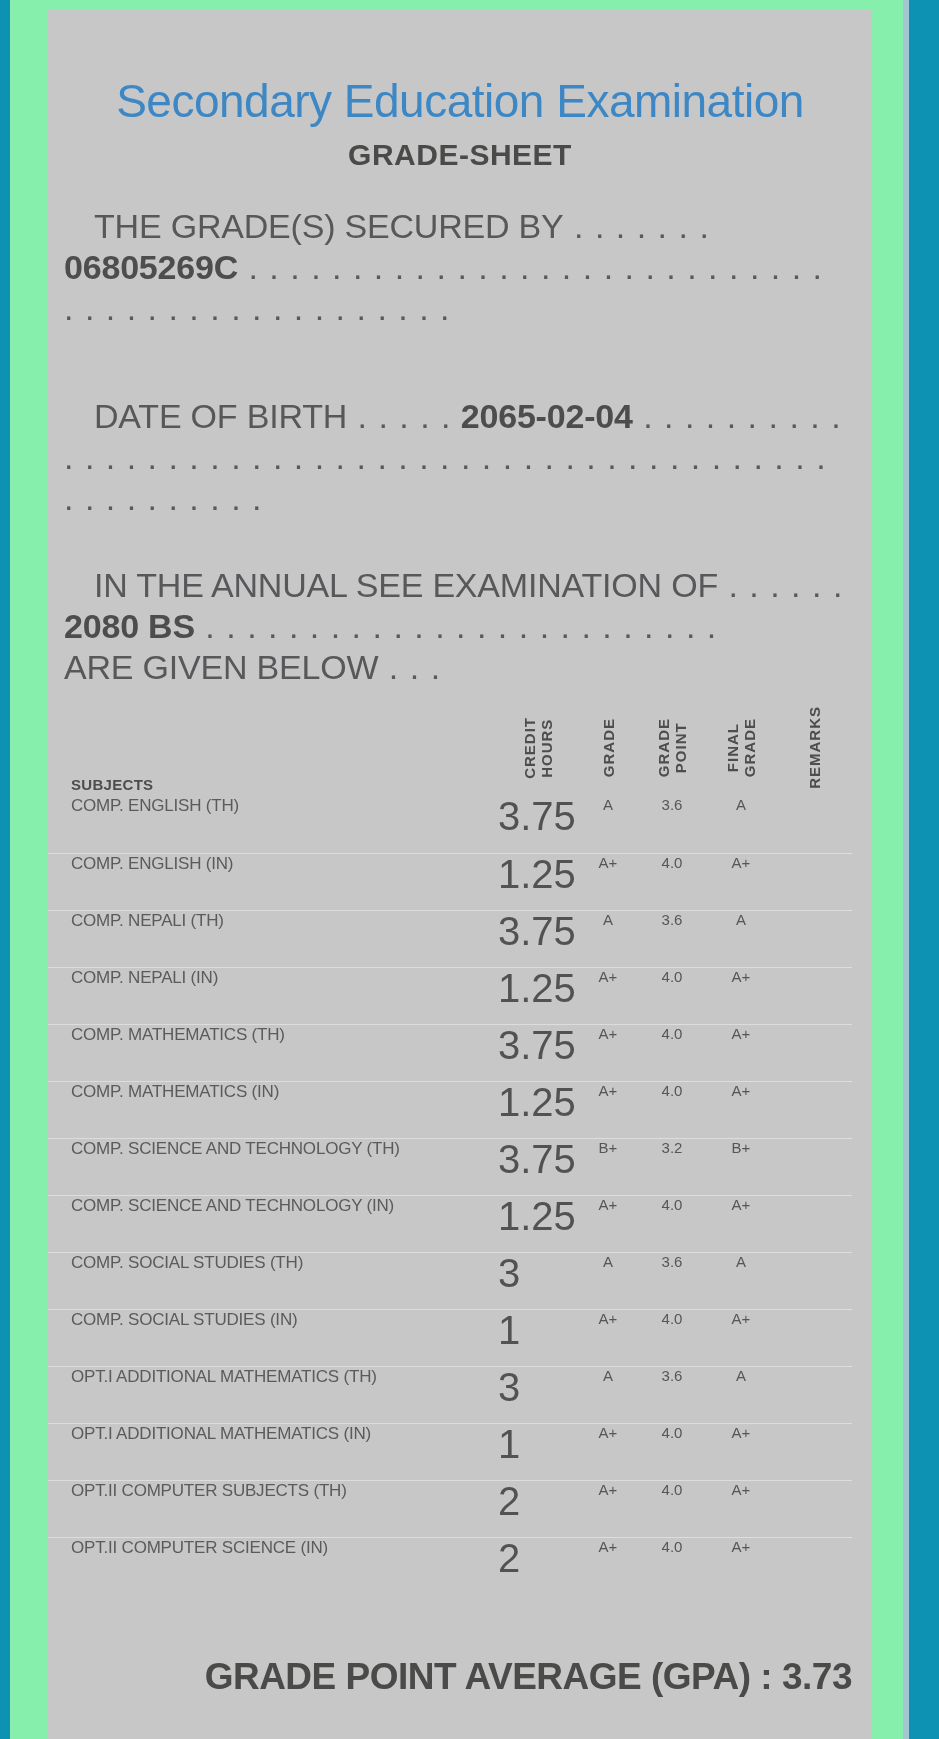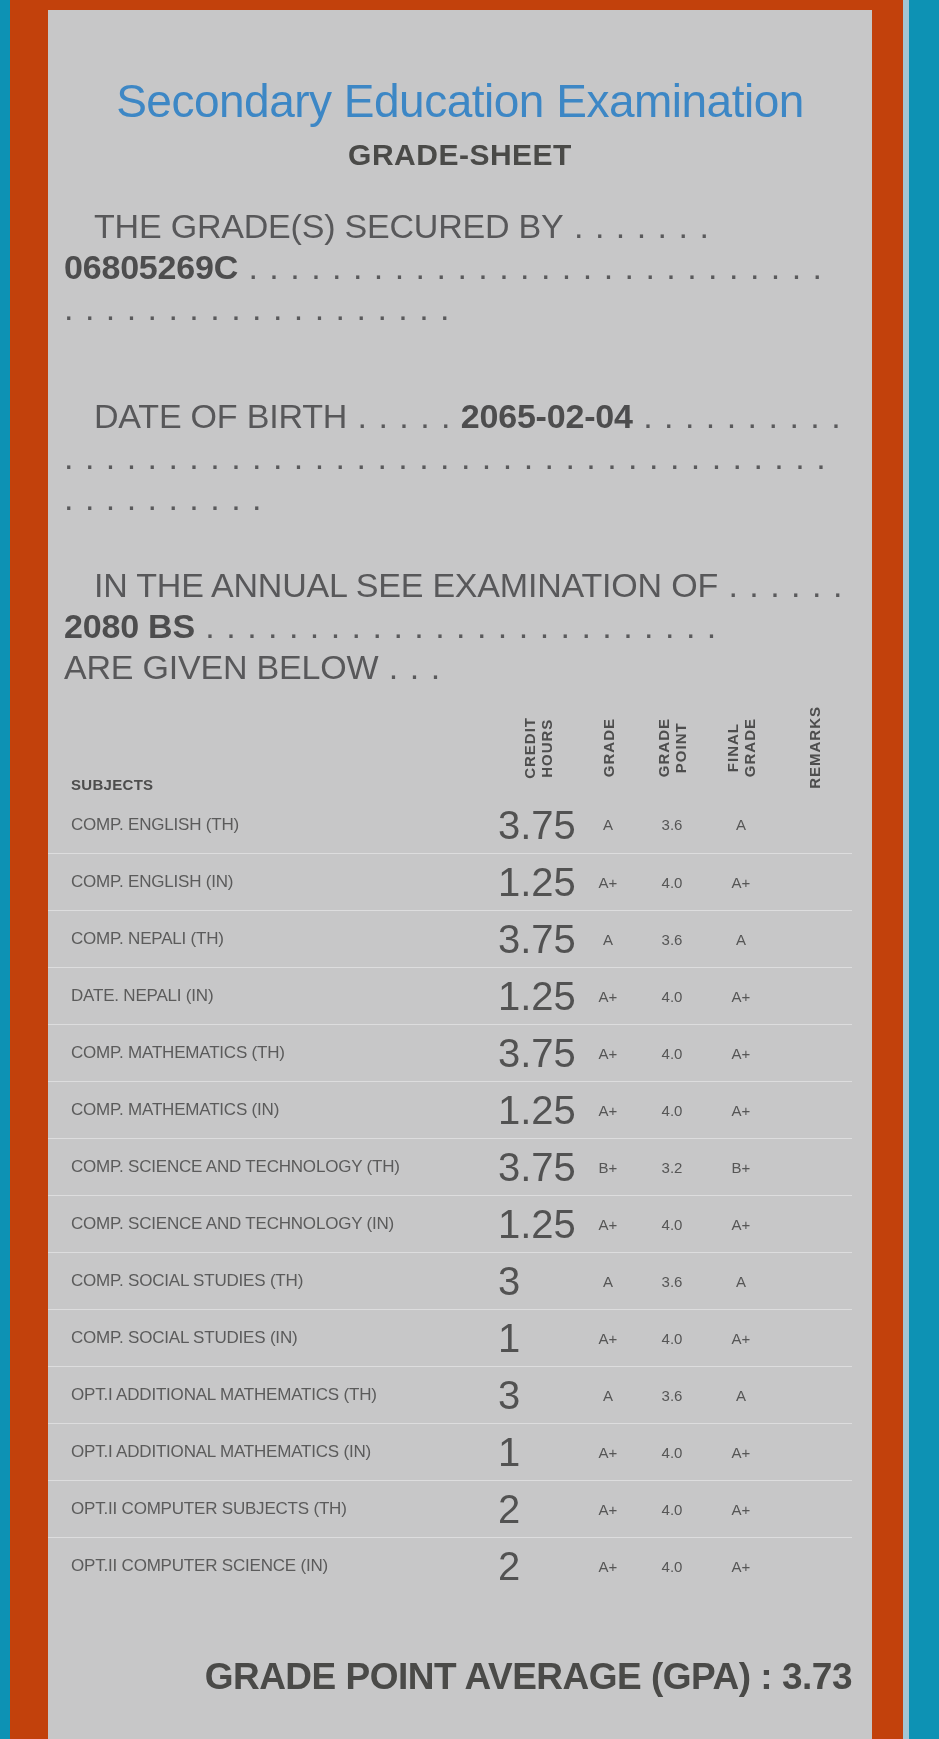--- a/index.html
+++ b/index.html
@@ -1,16 +1,16 @@
 <!DOCTYPE html>
 <html><head>
 <meta charset="utf-8">
 <style>
   html,body{margin:0;padding:0;background:#cbcbcb;}
-  .page{position:relative;width:939px;height:1739px;background:#c2410c;overflow:hidden;
+  .page{position:relative;width:939px;height:1739px;background:#86efac;overflow:hidden;
         font-family:"Liberation Sans","DejaVu Sans",sans-serif;}
   .strip-left{position:absolute;left:0;top:0;width:10px;height:100%;background:#0d92b4;}
   .strip-right{position:absolute;right:0;top:0;width:30px;height:100%;background:#0d92b4;}
   .strip-right-light{position:absolute;right:30px;top:0;width:6px;height:100%;background:#a3c6d3;}
   .card{position:absolute;left:48px;top:10px;width:824px;height:1729px;background:#c7c7c8;}
 
   .title{position:absolute;top:64px;left:0;width:100%;text-align:center;
          font-size:46px;line-height:1.2;color:#3d87c5;letter-spacing:-0.5px;}
   .subtitle{position:absolute;top:124px;left:0;width:100%;text-align:center;
             font-size:30px;line-height:42px;font-weight:bold;color:#4a4a48;letter-spacing:0.5px;}
@@ -26,21 +26,21 @@
          box-sizing:border-box;padding-right:20px;align-items:stretch;color:#4d4d4d;}
   .col-subject{flex:1;} .col-credit{width:80px;} .col-grade{width:60px;}
   .col-point{width:68px;} .col-final{width:70px;} .col-remarks{width:76px;}
   .h-subject{display:flex;align-items:flex-end;padding-left:23px;padding-bottom:2px;
              font-size:15px;font-weight:bold;letter-spacing:0.3px;}
   .hcell{display:flex;align-items:center;justify-content:center;}
   .rot{writing-mode:vertical-rl;transform:rotate(180deg);white-space:pre-line;text-align:center;
        font-size:15px;font-weight:bold;line-height:17px;letter-spacing:1px;}
 
   .tbody{position:absolute;top:786px;left:0;width:100%;box-sizing:border-box;padding-right:20px;}
-  .trow{display:flex;height:57px;align-items:center;box-sizing:border-box;}
+  .trow{display:flex;height:57px;box-sizing:border-box;}
   .trow + .trow{border-top:1px solid rgba(255,255,255,0.4);}
   .c{box-sizing:border-box;}
   .c.subj{flex:1;padding-left:23px;font-size:17px;color:#5b5b5b;letter-spacing:-0.2px;}
   .c.credit{width:80px;font-size:40px;color:#525252;line-height:1;margin-left:20px;}
   .c.grade{width:60px;text-align:center;font-size:15px;color:#565656;}
   .c.point{width:68px;text-align:center;font-size:15px;color:#565656;}
   .c.final{width:70px;text-align:center;font-size:15px;color:#565656;}
   .c.remarks{width:76px;}
 
   .gpa{position:absolute;top:1645px;left:0;width:100%;box-sizing:border-box;padding-right:20px;
@@ -119,21 +119,21 @@
         </div>
         <div class="trow">
           <div class="c subj">COMP. NEPALI (TH)</div>
           <div class="c credit">3.75</div>
           <div class="c grade">A</div>
           <div class="c point">3.6</div>
           <div class="c final">A</div>
           <div class="c remarks"></div>
         </div>
         <div class="trow">
-          <div class="c subj">DATE. NEPALI (IN)</div>
+          <div class="c subj">COMP. NEPALI (IN)</div>
           <div class="c credit">1.25</div>
           <div class="c grade">A+</div>
           <div class="c point">4.0</div>
           <div class="c final">A+</div>
           <div class="c remarks"></div>
         </div>
         <div class="trow">
           <div class="c subj">COMP. MATHEMATICS (TH)</div>
           <div class="c credit">3.75</div>
           <div class="c grade">A+</div>

